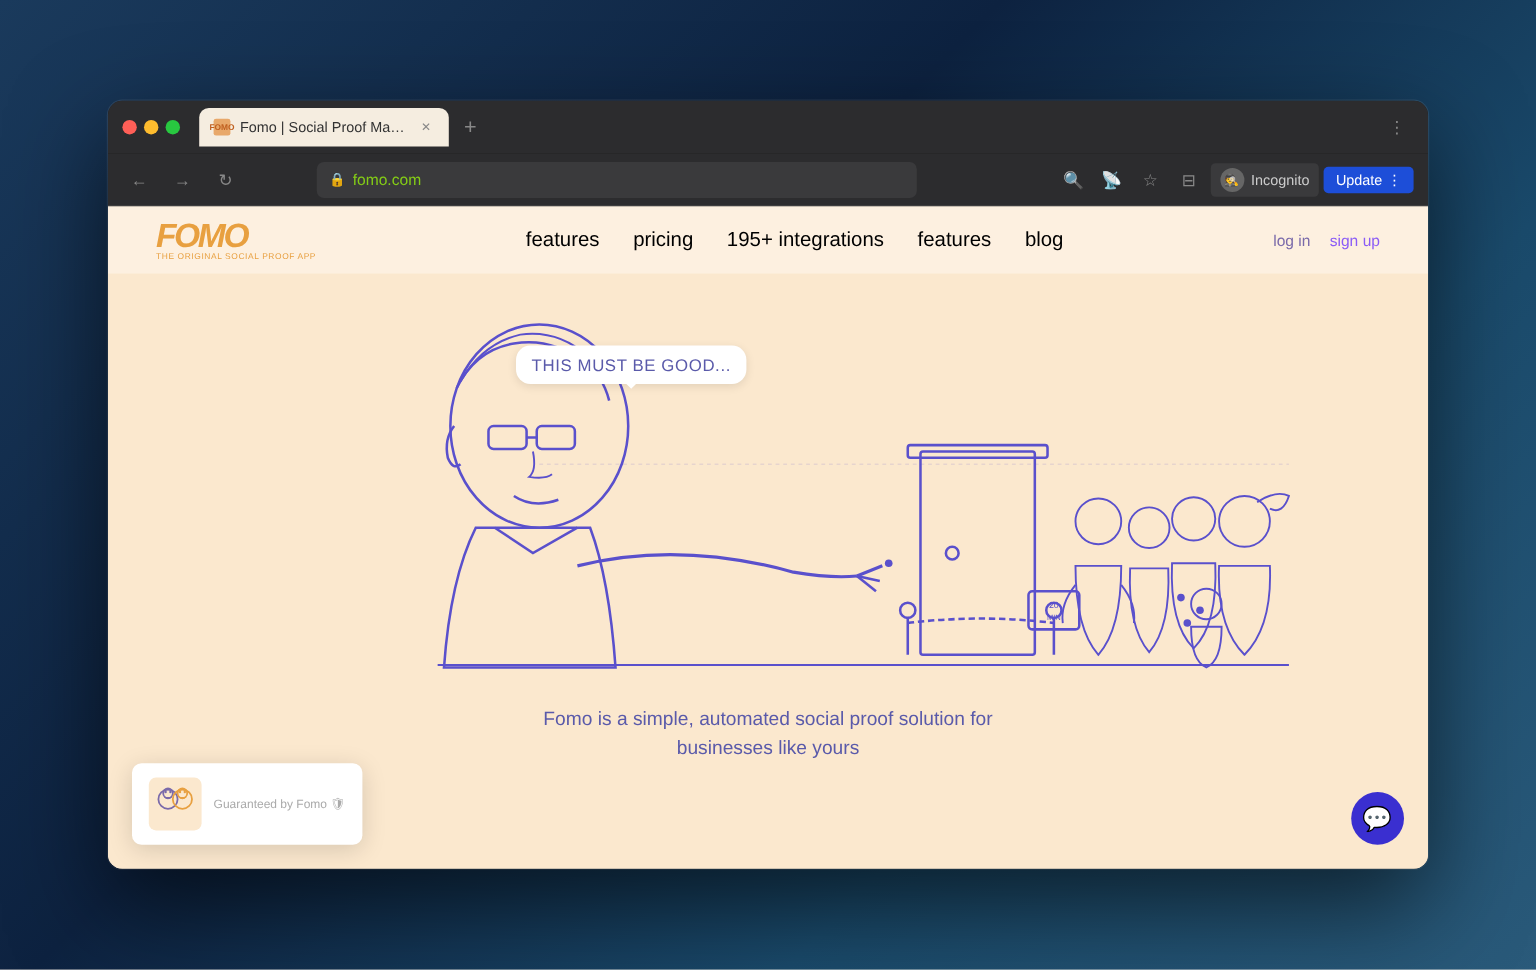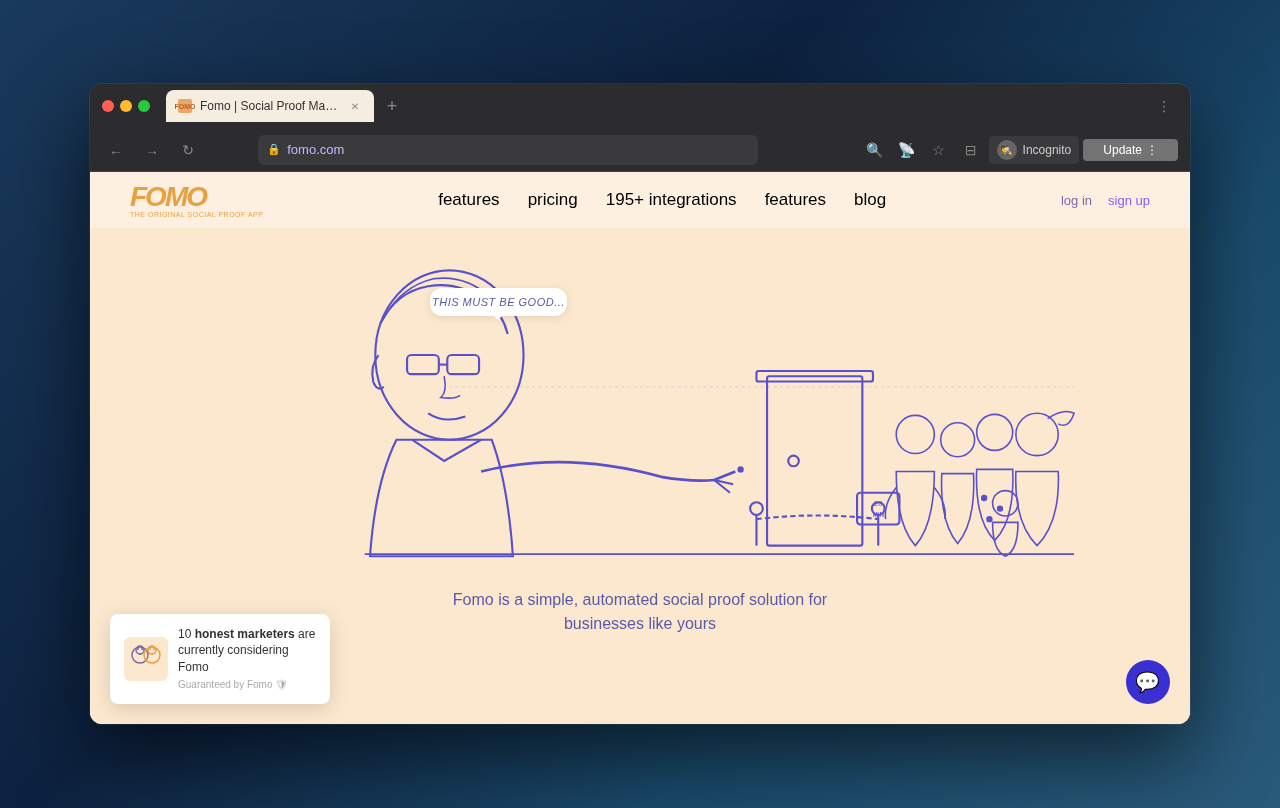--- a/index.html
+++ b/index.html
@@ -165,21 +165,21 @@
       font-size: 14px;
       cursor: pointer;
     }
 
     .lock-icon {
       color: #888;
       font-size: 11px;
     }
 
     .address-text {
-      color: #c4b5fd;
+      color: #84cc16;
       font-size: 13px;
     }
 
     .address-actions {
       display: flex;
       gap: 4px;
       align-items: center;
       margin-left: auto;
     }
 
@@ -212,25 +212,25 @@
       border-radius: 50%;
       background: #666;
       display: flex;
       align-items: center;
       justify-content: center;
       font-size: 10px;
       color: white;
     }
 
     .update-btn {
-      background: #737373;
+      background: #1d4ed8;
       color: white;
       border: none;
       border-radius: 4px;
-      padding: 4px 20px;
+      padding: 4px 10px;
       font-size: 12px;
       cursor: pointer;
       display: flex;
       align-items: center;
       gap: 4px;
     }
 
     
     .website-content {
       flex: 1;
@@ -413,24 +413,23 @@
       font-size: 20px;
     }
 
     
     .speech-bubble {
       position: absolute;
       top: 60px;
       left: 340px;
       background: white;
       border-radius: 12px;
-      padding: 8px 2px;
-      font-size: 11px;
+      padding: 8px 13px;
+      font-size: 14px;
       color: #5a5aaa;
-      font-style: italic;
       letter-spacing: 0.5px;
       text-transform: uppercase;
       box-shadow: 0 2px 8px rgba(0,0,0,0.1);
     }
 
     .speech-bubble::after {
       content: '';
       position: absolute;
       bottom: -8px;
       left: 50%;
@@ -628,25 +627,20 @@
             <circle cx="12" cy="10" r="1" fill="#7a6aaa"></circle>
             <circle cx="16" cy="10" r="1" fill="#7a6aaa"></circle>
             <circle cx="24" cy="10" r="1" fill="#e8a040"></circle>
             <circle cx="28" cy="10" r="1" fill="#e8a040"></circle>
 
             <path d="M11,14 Q14,17 17,14" fill="none" stroke="#7a6aaa" stroke-width="1"></path>
             <path d="M23,14 Q26,17 29,14" fill="none" stroke="#e8a040" stroke-width="1"></path>
           </svg>
         </div>
         <div class="popup-text">
-          <div>
-            <span>10</span>
-            <span> <strong>honest marketers</strong></span>
-            <span> are currently considering Fomo</span>
-          </div>
           <div class="popup-footer">
             <span>Guaranteed by Fomo</span>
             <span> 🛡</span>
           </div>
         </div>
       </div>
 
       <div class="chat-button">
         <span>💬</span>
       </div>

